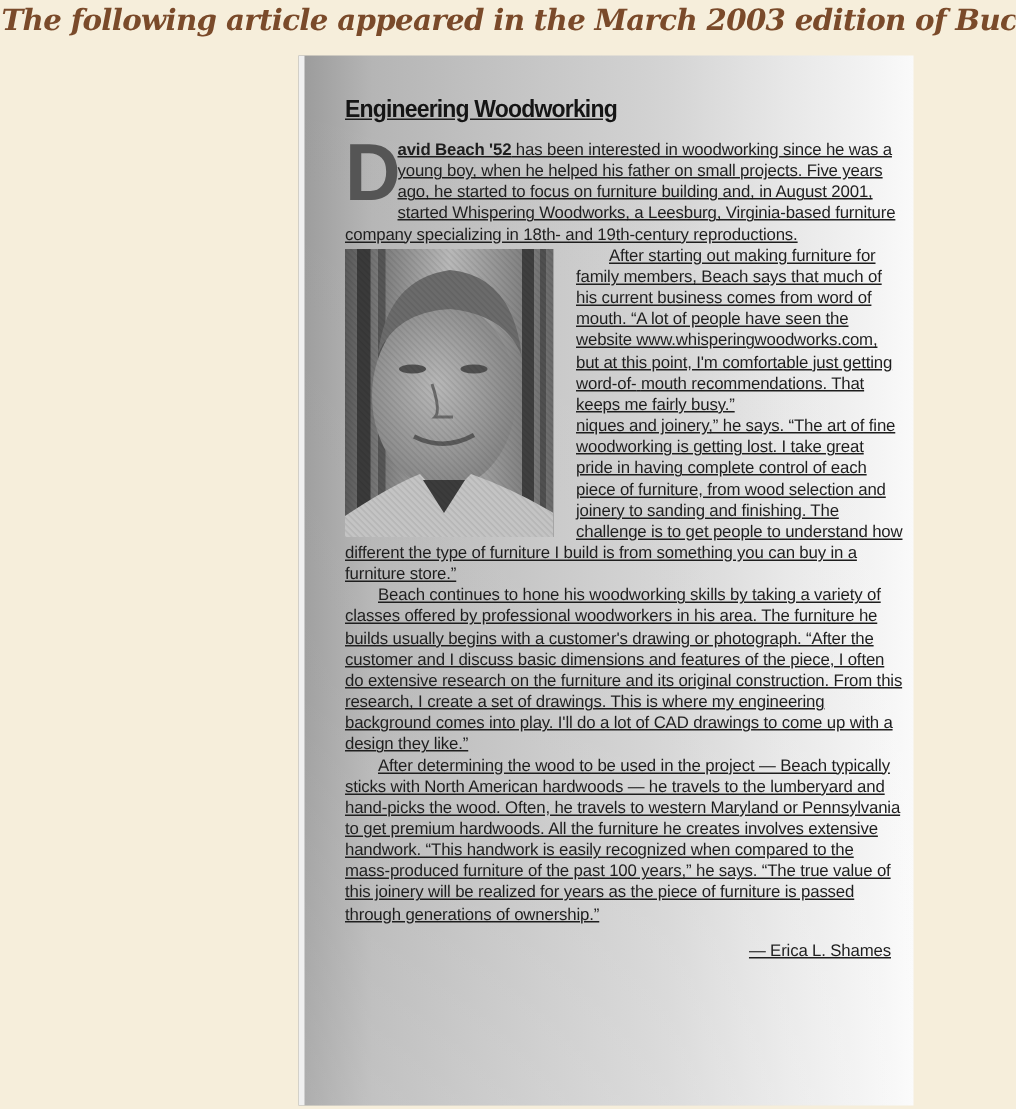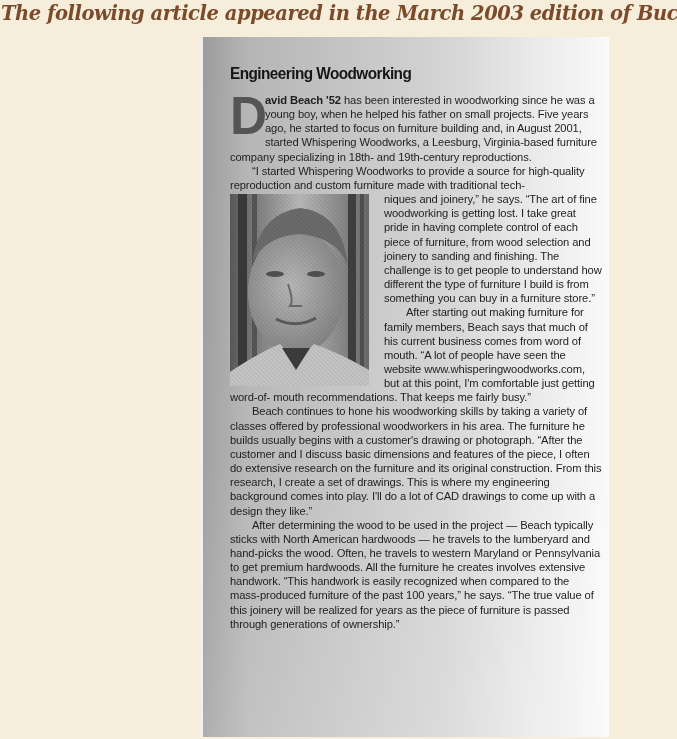--- a/index.html
+++ b/index.html
@@ -21,21 +21,21 @@
       overflow: hidden;
     }
     .scan::before {
       content: ""; position: absolute; inset: 0;
       background: linear-gradient(180deg, rgba(255,255,255,0) 0%, rgba(255,255,255,0.05) 60%, rgba(255,255,255,0.18) 100%);
       pointer-events: none;
     }
     .scan .edge-left { position: absolute; left: 0; top: 0; width: 4px; height: 100%; background: #f0f0f0; }
     .article {
       position: absolute; left: 31px; top: 26px; width: 372px;
-      color: #1e1e1e; font-size: 11.2px; line-height: 14.15px; letter-spacing: -0.1px;
+      color: #1e1e1e; font-size: 11.2px; line-height: 14.15px; letter-spacing: -0.1px; text-decoration: underline;
     }
     .title {
       font-family: "Liberation Sans", sans-serif; font-weight: bold;
       font-size: 16.5px; letter-spacing: -0.6px; color: #151515;
       margin: 0 0 10px 0; line-height: 20px; transform: scaleX(0.93); transform-origin: left;
     }
     .para { margin: 0; text-align: left; }
     .indent { text-indent: 22px; }
     .dropcap {
       float: left; font-weight: bold; color: #555;
@@ -57,21 +57,20 @@
 
 <div class="scan">
   <div class="edge-left"></div>
   <div class="article">
     <div class="title">Engineering Woodworking</div>
 
     <p class="para">
       <span class="dropcap">D</span><b>avid Beach '52</b><span> has been interested in woodworking since he was a young boy, when he helped his father on small projects. Five years ago, he started to focus on furniture building and, in August 2001, started Whispering Woodworks, a Leesburg, Virginia-based furniture company specializing in 18th- and 19th-century reproductions.</span>
     </p>
 
-    <p class="para indent">“I started Whispering Woodworks to provide a source for high-quality reproduction and custom furniture made with traditional tech-</p>
 
     <div class="photo">
       <svg width="139" height="192" viewBox="0 0 139 192">
         <defs>
           <linearGradient id="bg" x1="0" y1="0" x2="1" y2="0">
             <stop offset="0" stop-color="#5a5a5a"></stop>
             <stop offset="0.5" stop-color="#b9b9b9"></stop>
             <stop offset="1" stop-color="#6a6a6a"></stop>
           </linearGradient>
           <radialGradient id="face" cx="0.45" cy="0.45" r="0.6">
@@ -92,20 +91,21 @@
         <ellipse cx="45" cy="80" rx="9" ry="3" fill="#505050"></ellipse>
         <ellipse cx="86" cy="80" rx="9" ry="3" fill="#505050"></ellipse>
         <path d="M58 90 Q64 108 60 112 L72 112" stroke="#6a6a6a" stroke-width="2" fill="none"></path>
         <path d="M46 125 Q66 135 86 124" stroke="#5a5a5a" stroke-width="3" fill="none"></path>
         <path d="M0 192 L0 178 Q30 158 50 150 L66 168 L84 150 Q112 160 139 176 L139 192Z" fill="#c4c4c4"></path>
         <path d="M52 154 L66 176 L80 154" fill="#3c3c3c"></path>
         <rect width="139" height="192" fill="url(#hatch)"></rect>
       </svg>
     </div>
 
+    <p class="para indent"><span>After starting out making furniture for family members, Beach says that much of his current business comes from word of mouth. “A lot of people have seen the website www.whisperingwoodworks.com, but at this point, I'm comfortable just getting word-of-</span> <span>mouth recommendations. That keeps me fairly busy.”</span></p>
     <p class="para">niques and joinery,” he says. “The art of fine woodworking is getting lost. I take great pride in having complete control of each piece of furniture, from wood selection and joinery to sanding and finishing. The challenge is to get people to understand how different the type of furniture I build is from something you can buy in a furniture store.”</p>
-    <p class="para indent"><span>After starting out making furniture for family members, Beach says that much of his current business comes from word of mouth. “A lot of people have seen the website www.whisperingwoodworks.com, but at this point, I'm comfortable just getting word-of-</span> <span>mouth recommendations. That keeps me fairly busy.”</span></p>
 
     <p class="para indent">Beach continues to hone his woodworking skills by taking a variety of classes offered by professional woodworkers in his area. The furniture he builds usually begins with a customer's drawing or photograph. “After the customer and I discuss basic dimensions and features of the piece, I often do extensive research on the furniture and its original construction. From this research, I create a set of drawings. This is where my engineering background comes into play. I'll do a lot of CAD drawings to come up with a design they like.”</p>
     <p class="para indent">After determining the wood to be used in the project — Beach typically sticks with North American hardwoods — he travels to the lumberyard and hand-picks the wood. Often, he travels to western Maryland or Pennsylvania to get premium hardwoods. All the furniture he creates involves extensive handwork. “This handwork is easily recognized when compared to the mass-produced furniture of the past 100 years,” he says. “The true value of this joinery will be realized for years as the piece of furniture is passed through generations of ownership.”</p>
 
+    <div class="byline">— Erica L. Shames</div>
   </div>
 </div>
 
 </body></html>

